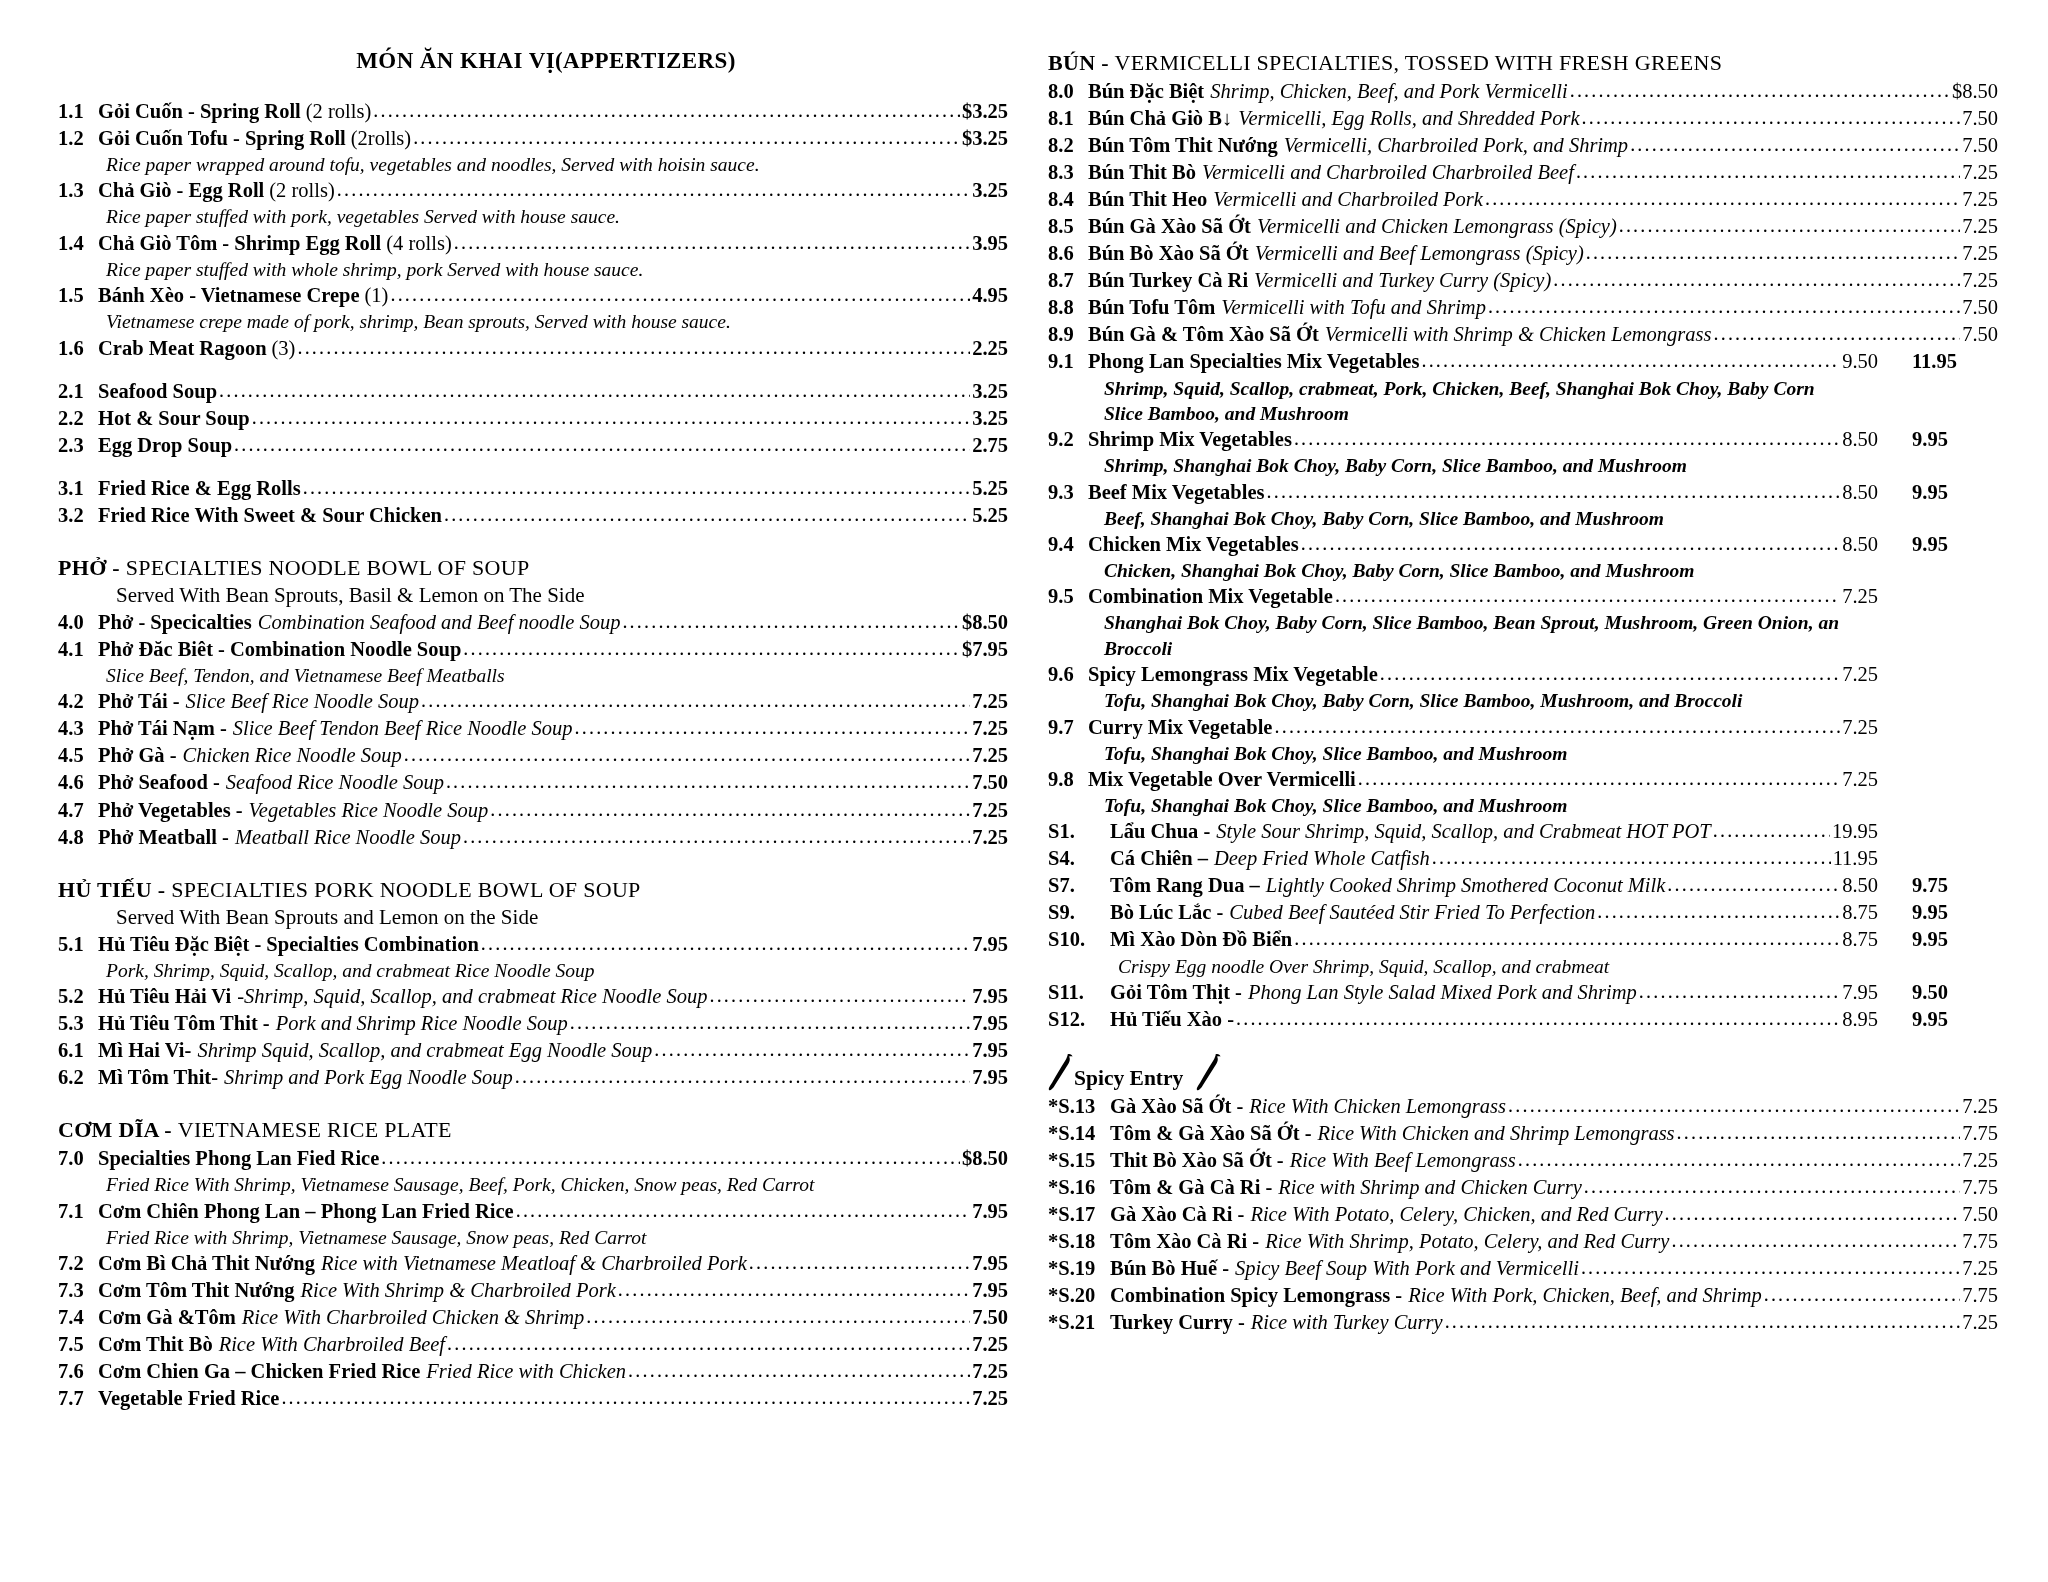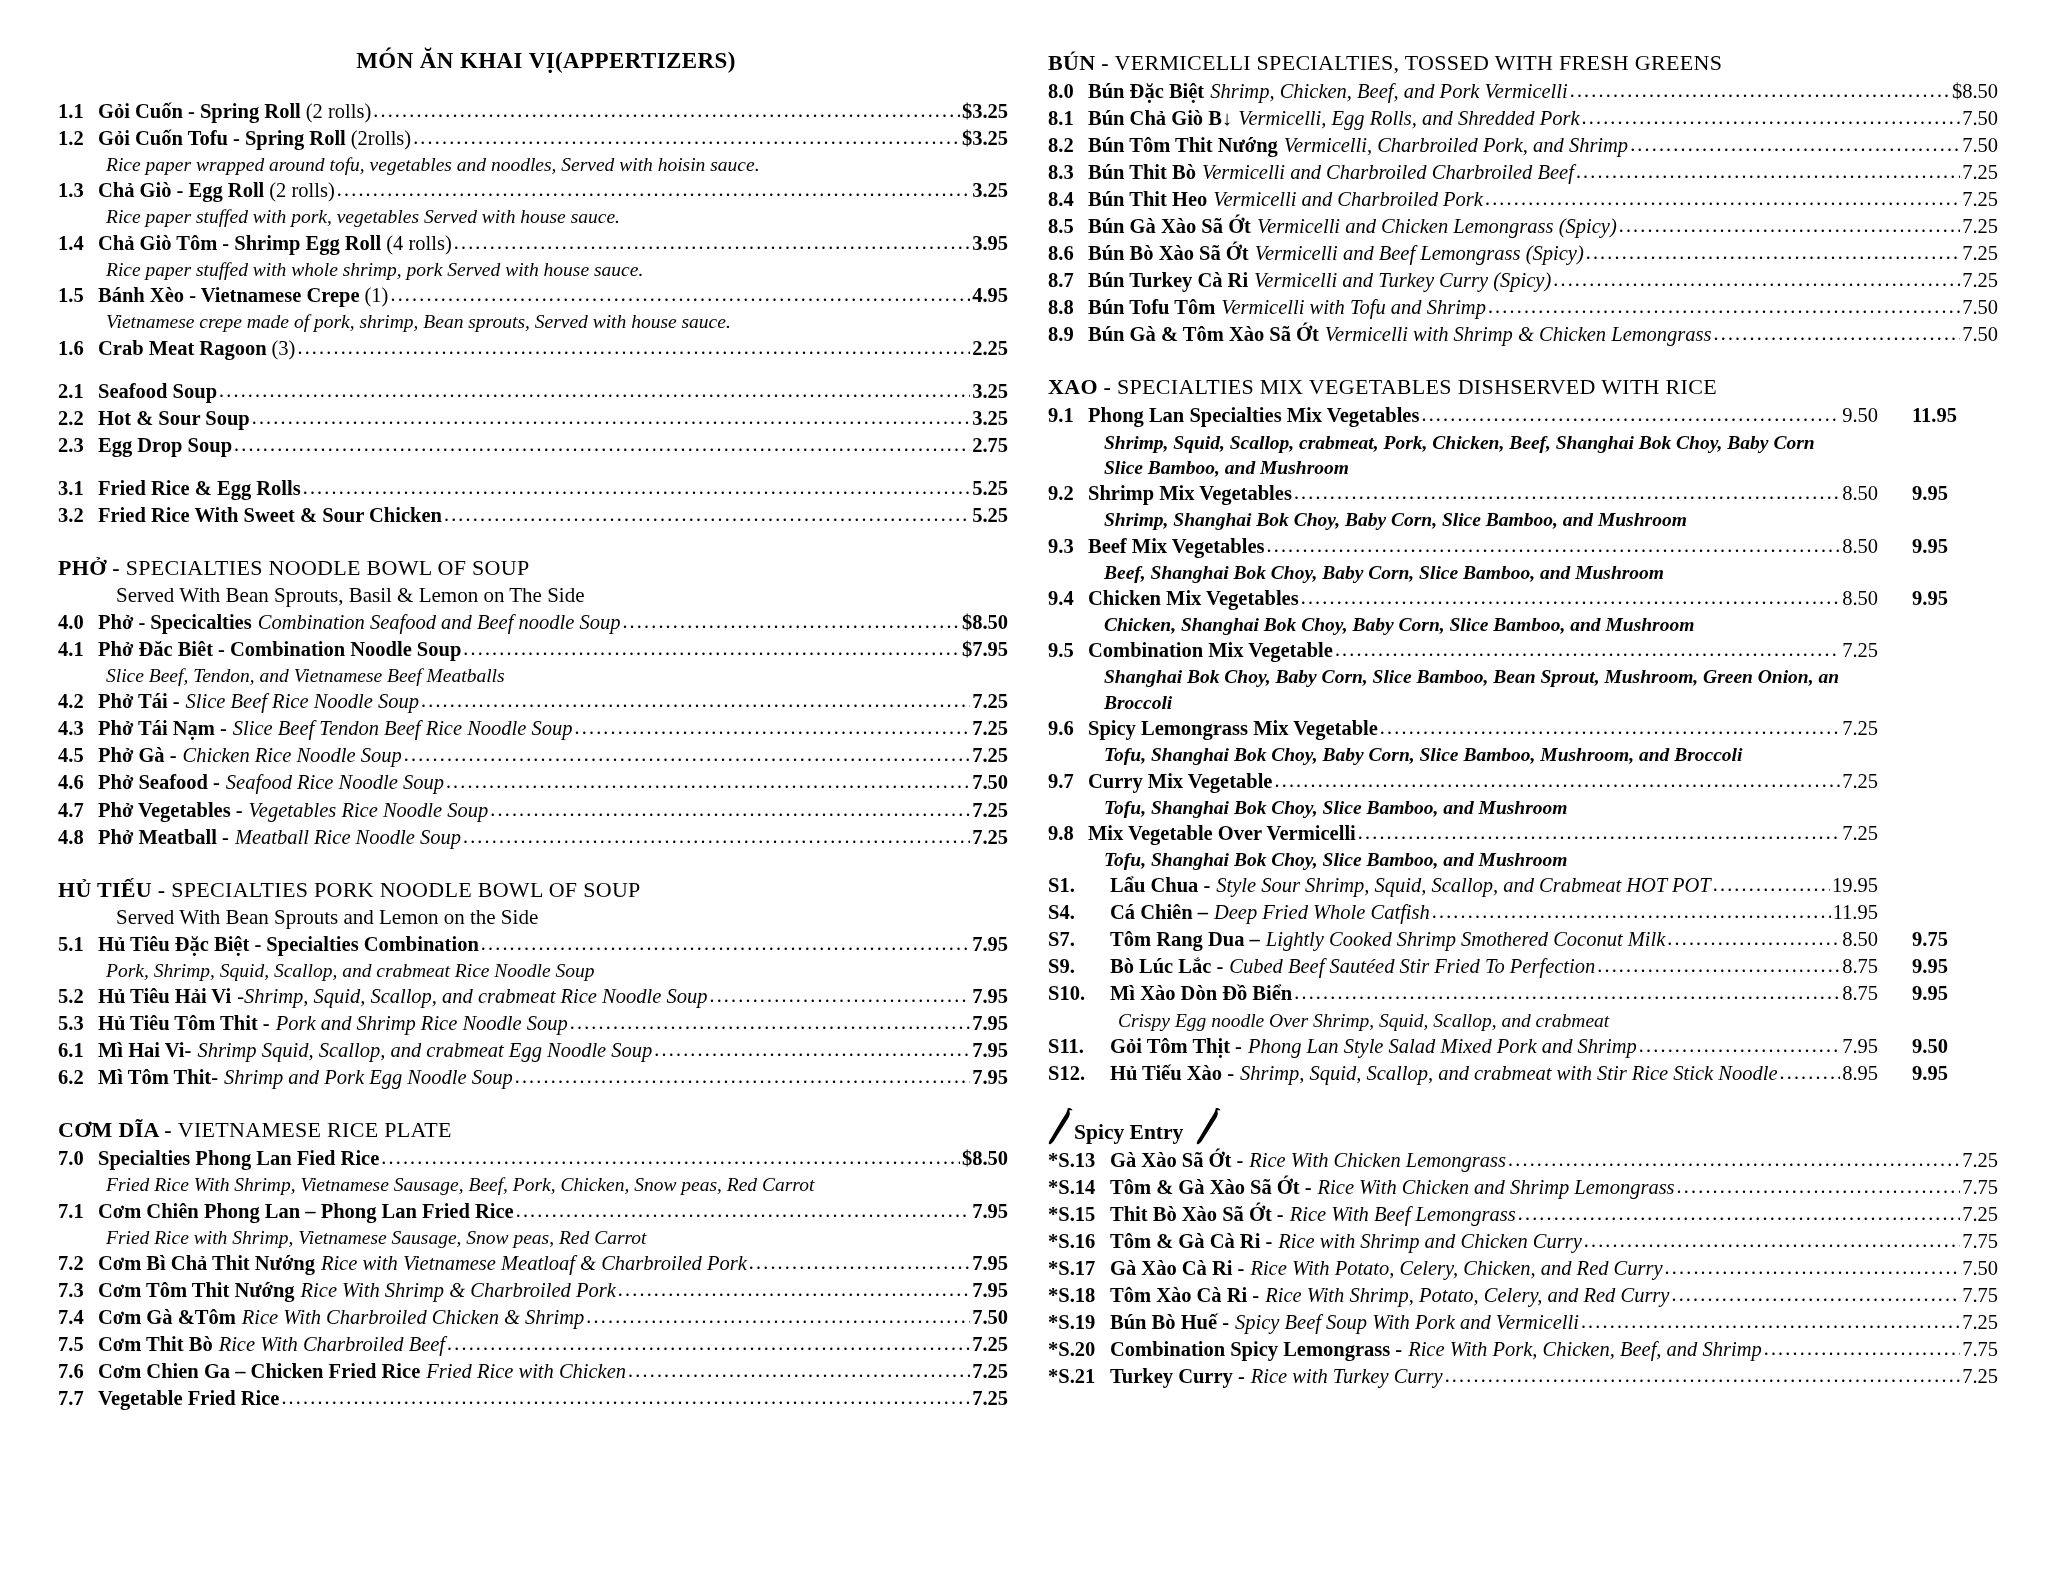--- a/index.html
+++ b/index.html
@@ -472,23 +472,20 @@
           <span class="num">8.9</span>
           <span class="body">
             <span class="nm">Bún Gà &amp; Tôm Xào Sã Ớt</span>
             <span class="desc">Vermicelli with Shrimp &amp; Chicken Lemongrass</span>
             <span class="leader">........................................................................................................................</span>
           </span>
           <span class="price reg">7.50</span>
         </div>
       </div>
 
-    <div class="sechead">
-      <span class="vn">XAO - </span><span class="en">SPECIALTIES MIX VEGETABLES DISHSERVED WITH RICE</span>
-    </div>
     <div id="sec-xao">
         <div class="row">
           <span class="num">9.1</span>
           <span class="body">
             <span class="nm">Phong Lan Specialties Mix Vegetables</span>
             <span class="leader">........................................................................................................................</span>
           </span>
           <span class="price reg">9.50</span>
           <span class="price2">11.95</span>
         </div>
@@ -625,21 +622,20 @@
             <span class="desc">Phong Lan Style Salad Mixed Pork and Shrimp</span>
             <span class="leader">........................................................................................................................</span>
           </span>
           <span class="price reg">7.95</span>
           <span class="price2">9.50</span>
         </div>
         <div class="row">
           <span class="num wide">S12.</span>
           <span class="body">
             <span class="nm">Hủ Tiếu Xào -</span>
-            <span class="desc">Shrimp, Squid, Scallop, and crabmeat with Stir Rice Stick Noodle</span>
             <span class="leader">........................................................................................................................</span>
           </span>
           <span class="price reg">8.95</span>
           <span class="price2">9.95</span>
         </div>
       </div>
 
     <div class="spicy">
       <span class="chili" style="left:0px;">
         <svg width="26" height="40" viewBox="0 0 26 40">

